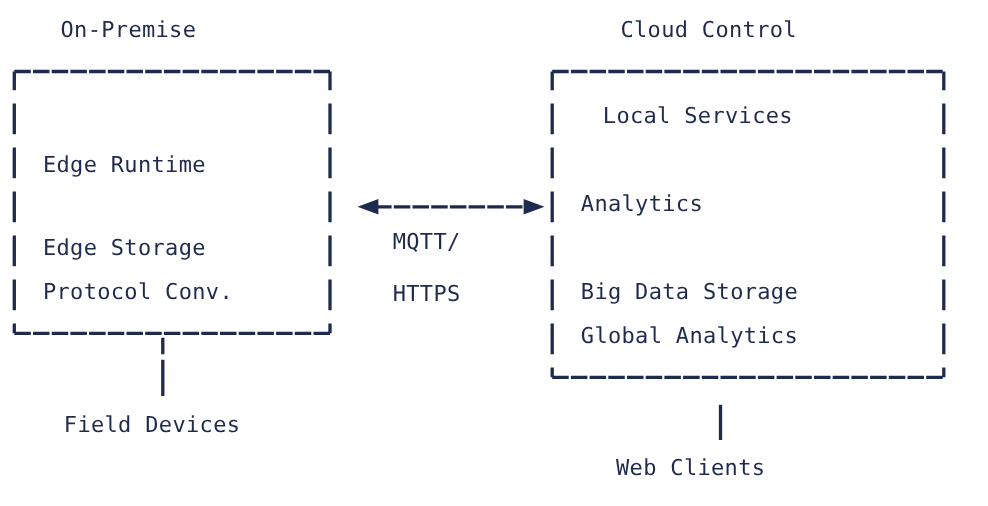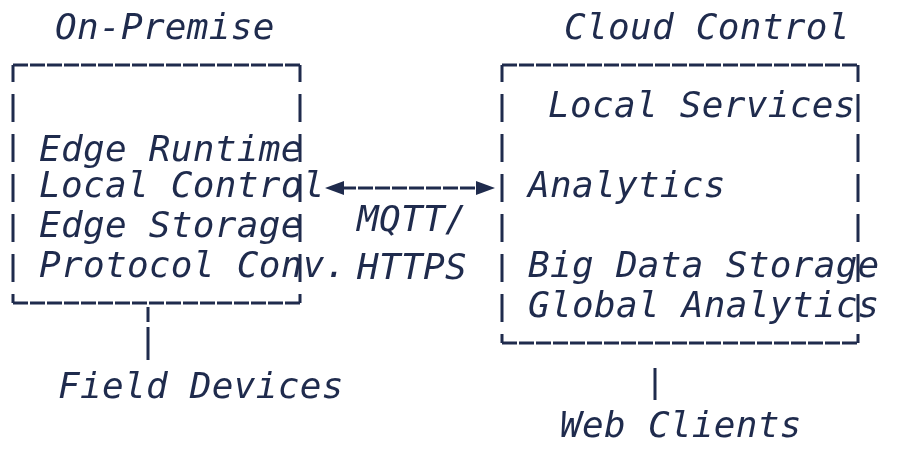--- a/index.html
+++ b/index.html
@@ -9,25 +9,24 @@
     width: 898px;
     height: 460px;
     background: var(--bg);
     overflow: hidden;
     font-family: "DejaVu Sans Mono", "Liberation Mono", monospace;
   }
   .layer { position: absolute; left: 0; top: 0; }
   .t {
     position: absolute;
     color: var(--ink);
-    font-size: 36px;
+    font-size: 20px;
     line-height: 30px;
     white-space: pre;
     letter-spacing: 0.3px;
-    font-style: italic;
   }
   .title { font-weight: 500; }
   svg line, svg polyline { stroke: var(--ink); stroke-width: 3; fill: none; }
   svg polygon { fill: var(--ink); stroke: none; }
   .h-edge { stroke-dasharray: 15 2; }
   .v-edge { stroke-dasharray: 28 12; stroke-dashoffset: 11; }
   .drop-dashed { stroke-dasharray: 15 5 33 200; }
 </style>
 </head>
 <body>
@@ -58,21 +57,20 @@
 
     <line class="drop-dashed" x1="148" y1="307" x2="148" y2="362"></line>
 
     <line x1="655" y1="368" x2="655" y2="400"></line>
   </svg>
 
   <div class="t title" style="left:55px;  top:12px;">On-Premise</div>
   <div class="t title" style="left:564px; top:12px;">Cloud Control</div>
 
   <div class="t" style="left:39px; top:90px;margin-top:44px;">Edge Runtime</div>
-  <div class="t" style="left:39px; top:170px;">Local Control</div>
   <div class="t" style="left:39px; top:210px;">Edge Storage</div>
   <div class="t" style="left:39px; top:250px;">Protocol Conv.</div>
 
   <div class="t" style="left:548px; top:90px;">Local Services</div>
   <div class="t" style="left:528px; top:170px;">Analytics</div>
   <div class="t" style="left:528px; top:250px;">Big Data Storage</div>
   <div class="t" style="left:528px; top:290px;">Global Analytics</div>
 
   <div class="t" style="left:357px; top:204px;">MQTT/</div>
   <div class="t" style="left:357px; top:252px;">HTTPS</div>

